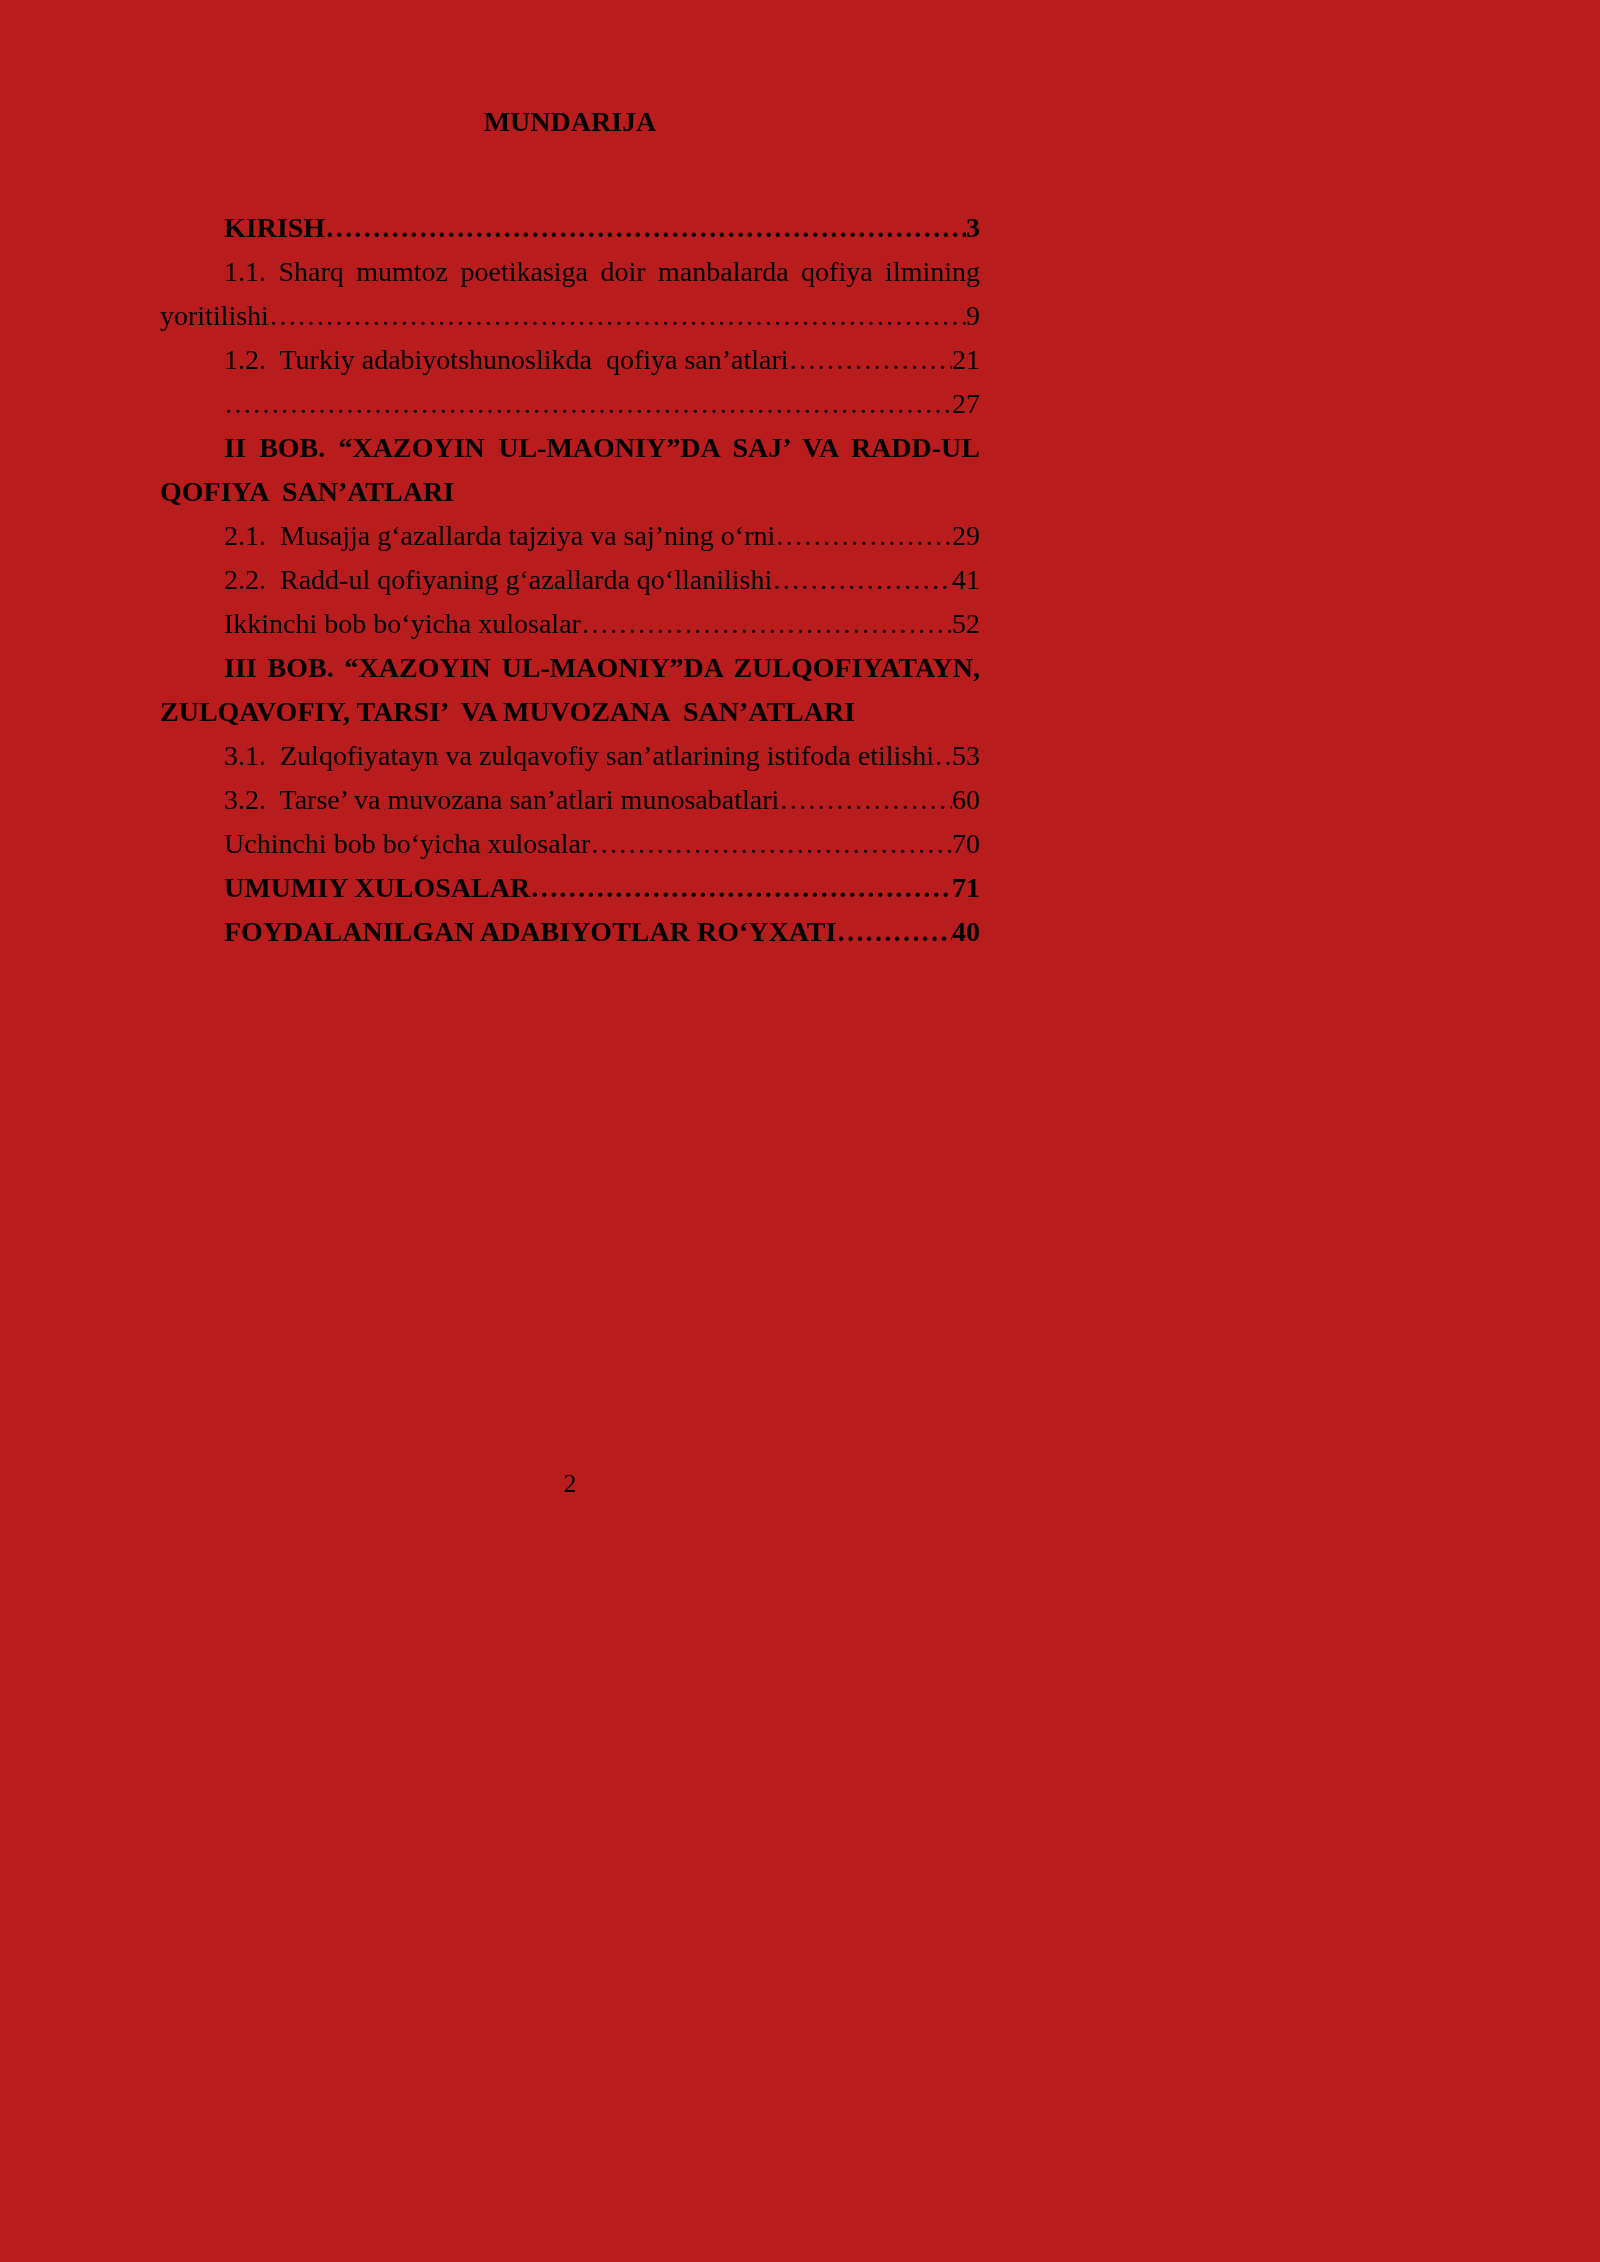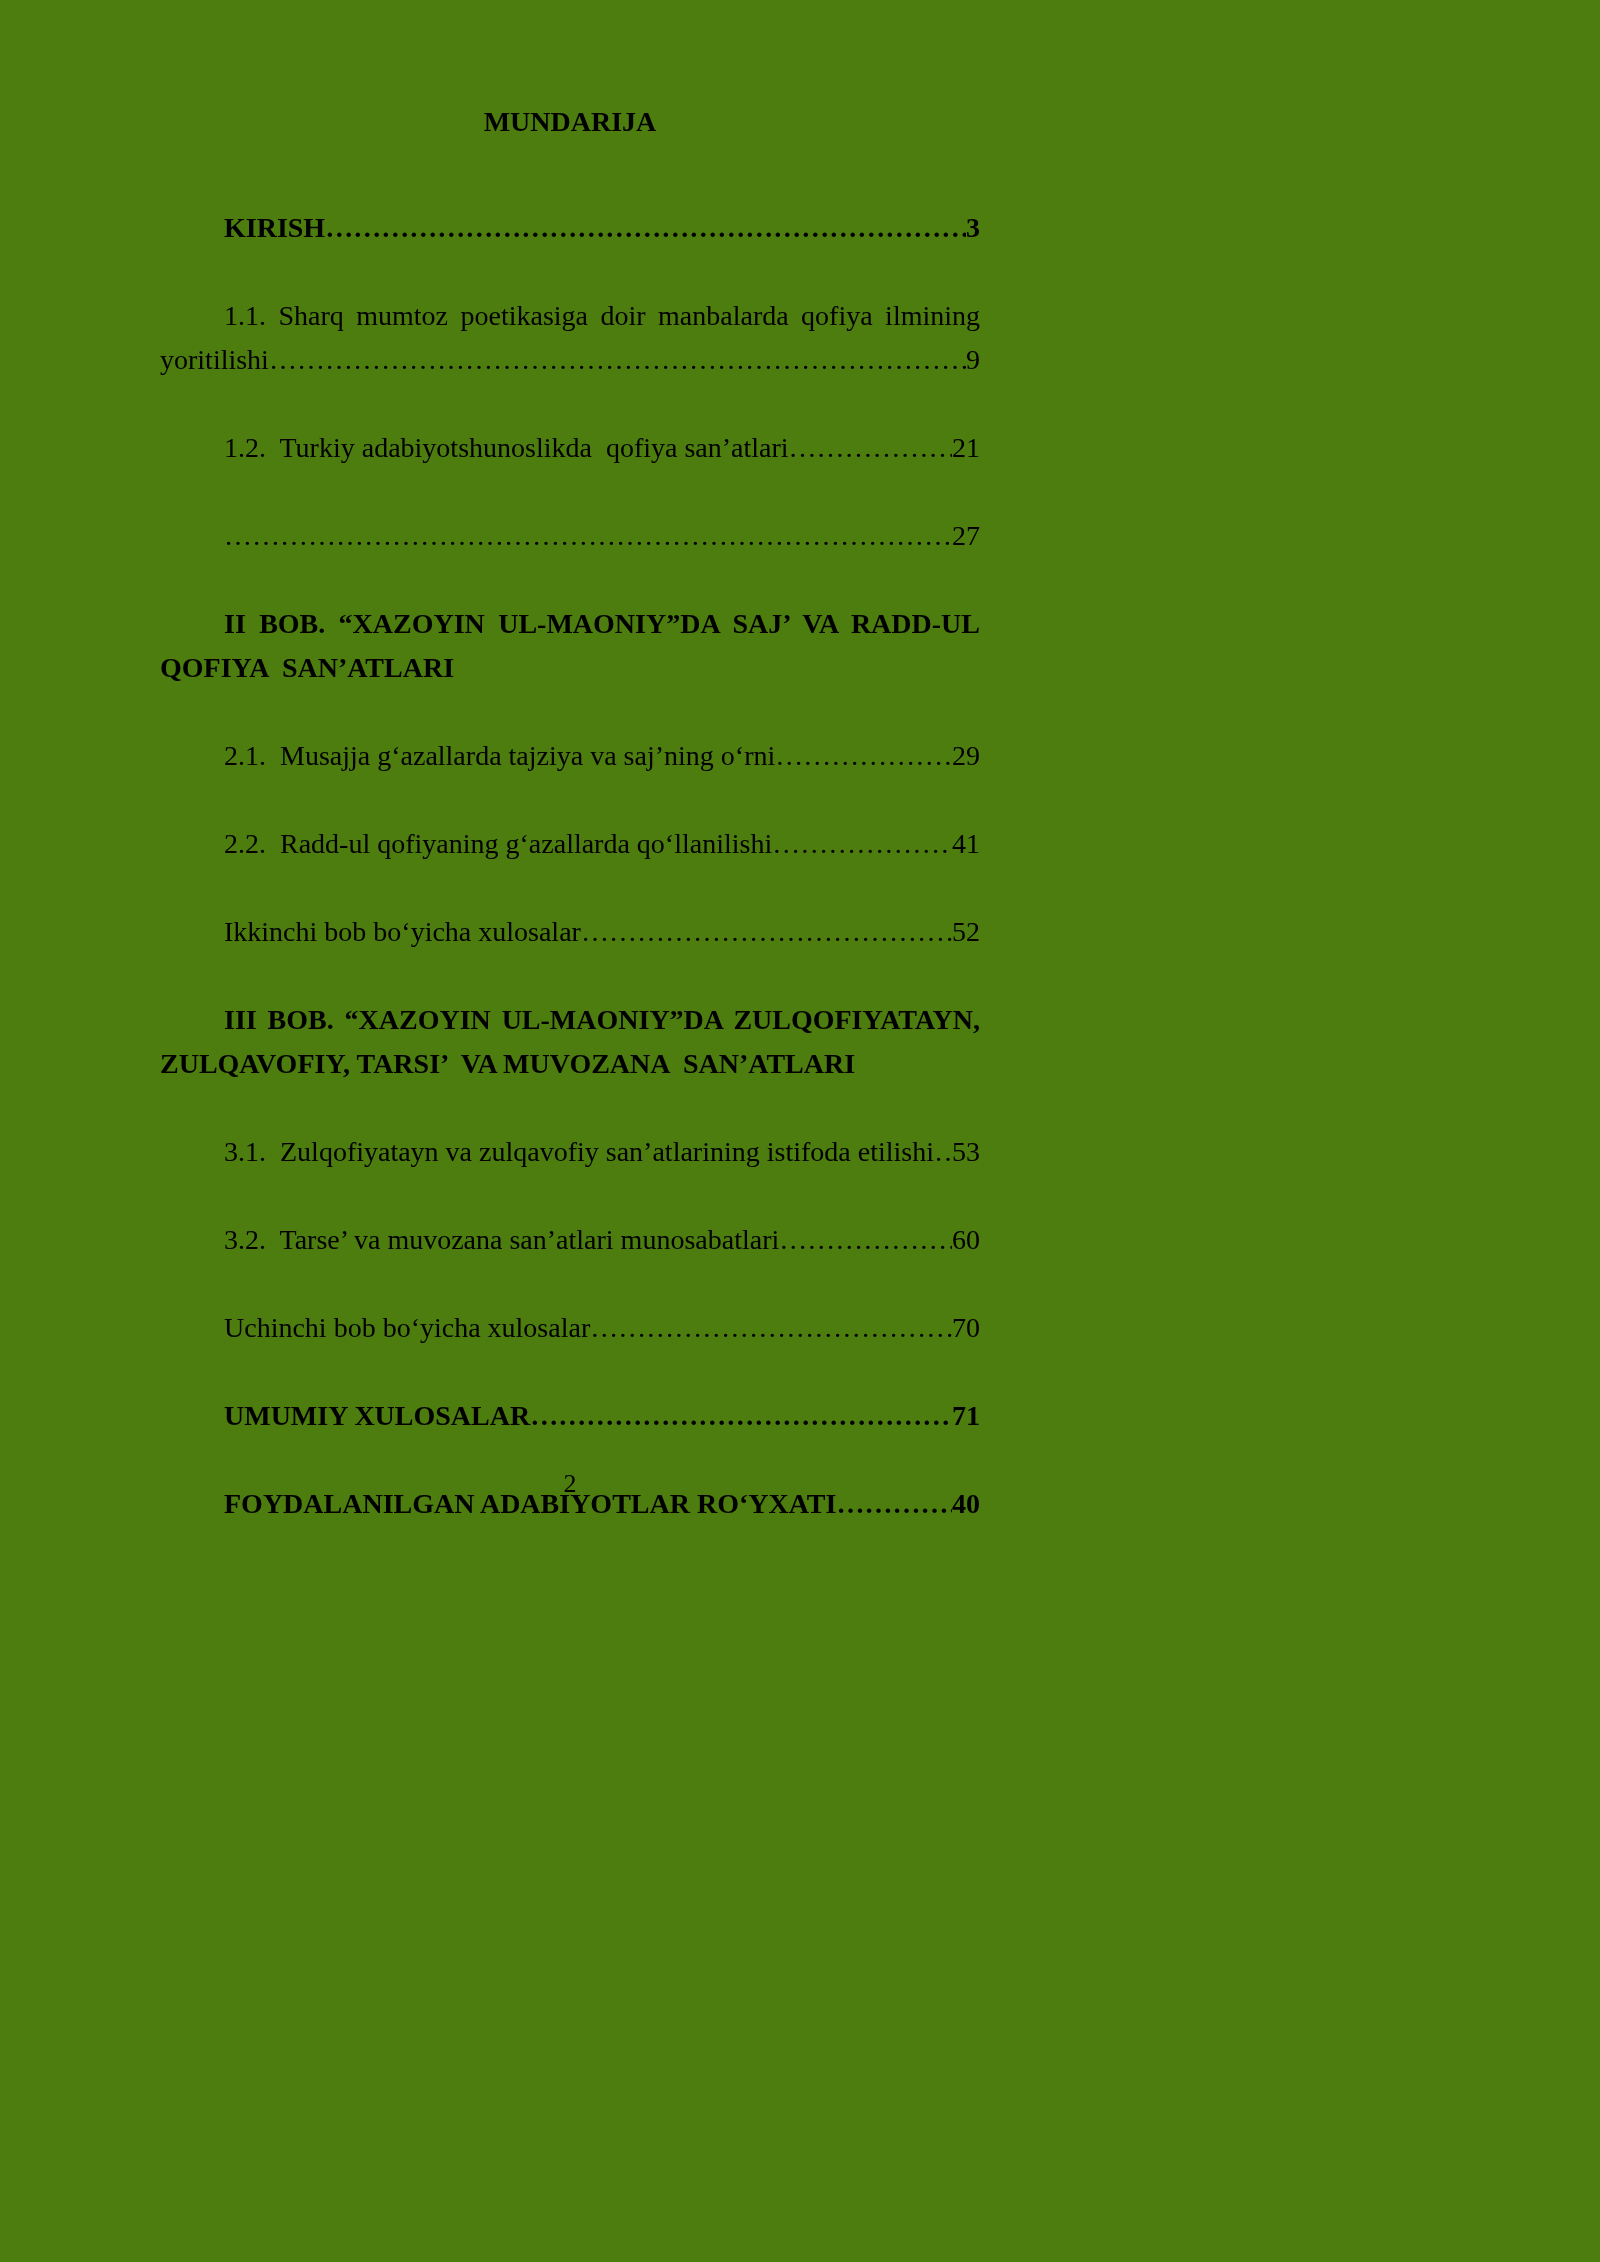--- a/index.html
+++ b/index.html
@@ -11,21 +11,21 @@
     height: 2262px;
     background: #ffffff;
     color: #000000;
     font-family: "Liberation Serif", "DejaVu Serif", serif;
     position: relative;
     overflow: hidden;
   }
   .page {
     position: absolute;
     inset: 0;
-    background: #4d7c0f;
+    background: #b91c1c;
   }
   .content {
     position: absolute;
     left: 160px;
     top: 0;
     width: 820px;
   }
   .doc-title {
     margin: 100px 0 62px 0;
     text-align: center;
@@ -39,21 +39,20 @@
     font-weight: normal;
   }
   .toc-entry.bold {
     font-weight: bold;
   }
   .toc-line {
     white-space: pre;
   }
   .toc-line.indent {
     padding-left: 64px;
-    margin-top: 44px;
   }
   .line-justify {
     white-space: normal;
     text-align: justify;
     text-align-last: justify;
   }
   .leader-row {
     display: flex;
   }
   .toc-label {

